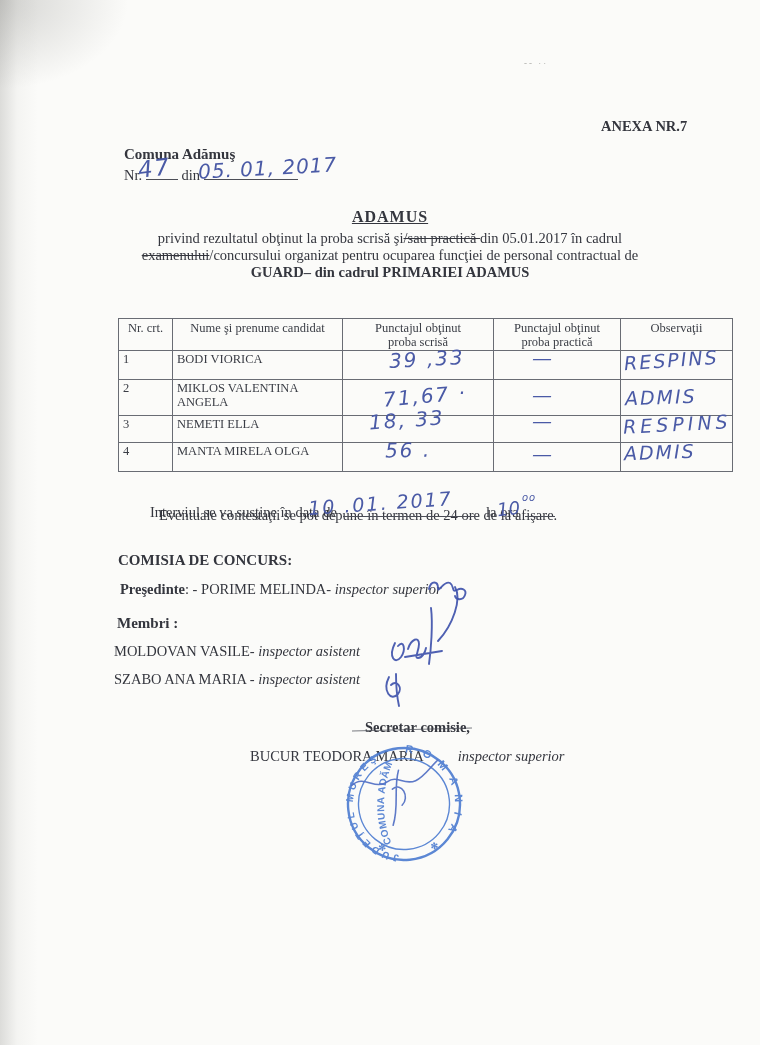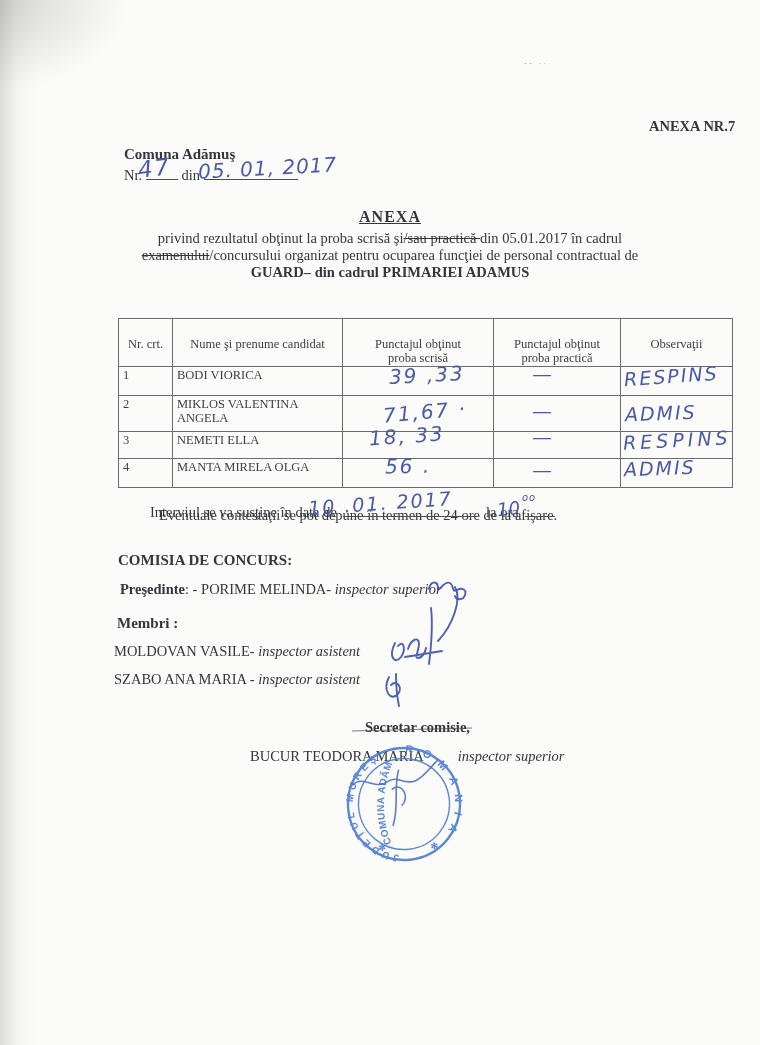--- a/index.html
+++ b/index.html
@@ -25,37 +25,37 @@
     pointer-events:none;
   }
   .print{position:absolute;white-space:nowrap;}
   .b{font-weight:bold;}
   .i{font-style:italic;}
   .strike{text-decoration:line-through;}
   .center-block{position:absolute;left:60px;width:660px;text-align:center;}
   .pre{white-space:pre-line;}
 
   .pencil{position:absolute;left:524px;top:58px;font-size:9px;color:#8f8f8a;letter-spacing:2px;opacity:.8;}
-  .anexa{left:601px;top:118px;font-size:14.5px;margin-left:48px;}
+  .anexa{left:601px;top:118px;font-size:14.5px;}
   .commune{left:124px;top:146px;font-size:15px;}
   .regline{left:124px;top:165px;font-size:14.5px;}
   .blank{display:inline-block;border-bottom:1px solid #4c4e57;height:14px;vertical-align:baseline;}
 
   .t-head{top:208px;font-size:16px;font-weight:bold;text-decoration:underline;letter-spacing:1px;}
   .t-l1{top:230px;font-size:14.5px;}
   .t-l2{top:247px;font-size:14.5px;}
   .t-l3{top:264px;font-size:14.5px;font-weight:bold;}
 
   .tbl{
     position:absolute;left:118px;top:318px;
     border-collapse:collapse;table-layout:fixed;width:614px;
     font-size:12.5px;line-height:14px;color:#3a3d45;
   }
   .tbl th,.tbl td{border:1px solid #696c74;padding:1px 4px;vertical-align:top;overflow:visible;}
-  .tbl th{font-weight:normal;text-align:center;padding-top:18px;}
+  .tbl th{font-weight:normal;text-align:center;padding-top:2px;}
   .tbl td{position:relative;}
   .row-1 td{height:26px;} .row-2 td{height:33px;} .row-3 td{height:24px;} .row-4 td{height:26px;}
   .td-nr{padding-left:6px;}
   .td-name{padding-left:8px;}
 
   .hw{
     position:absolute;
     font-family:"DejaVu Sans",sans-serif;
     font-style:italic;
     color:#4a5aa6;
@@ -108,21 +108,21 @@
   <div class="print b commune">Comuna Adămuş</div>
   <div class="print regline">
     <span>Nr.</span>
     <span class="blank" style="width:32px;"></span>
     <span>din</span>
     <span class="blank" style="width:94px;"></span>
   </div>
   <span class="hw hw-nr">47</span>
   <span class="hw hw-regdate">05. 01, 2017</span>
 
-  <div class="center-block t-head">ANEXA</div>
+  <div class="center-block t-head">ADAMUS</div>
   <div class="center-block t-l1">
     <span>privind rezultatul obţinut la proba scrisă şi</span><span class="strike">/sau practică </span><span>din 05.01.2017 în cadrul</span>
   </div>
   <div class="center-block t-l2">
     <span class="strike">examenului</span><span>/concursului organizat pentru ocuparea funcţiei de personal contractual  de</span>
   </div>
   <div class="center-block t-l3">GUARD– din cadrul PRIMARIEI ADAMUS</div>
 
   <table class="tbl">
     <colgroup>

